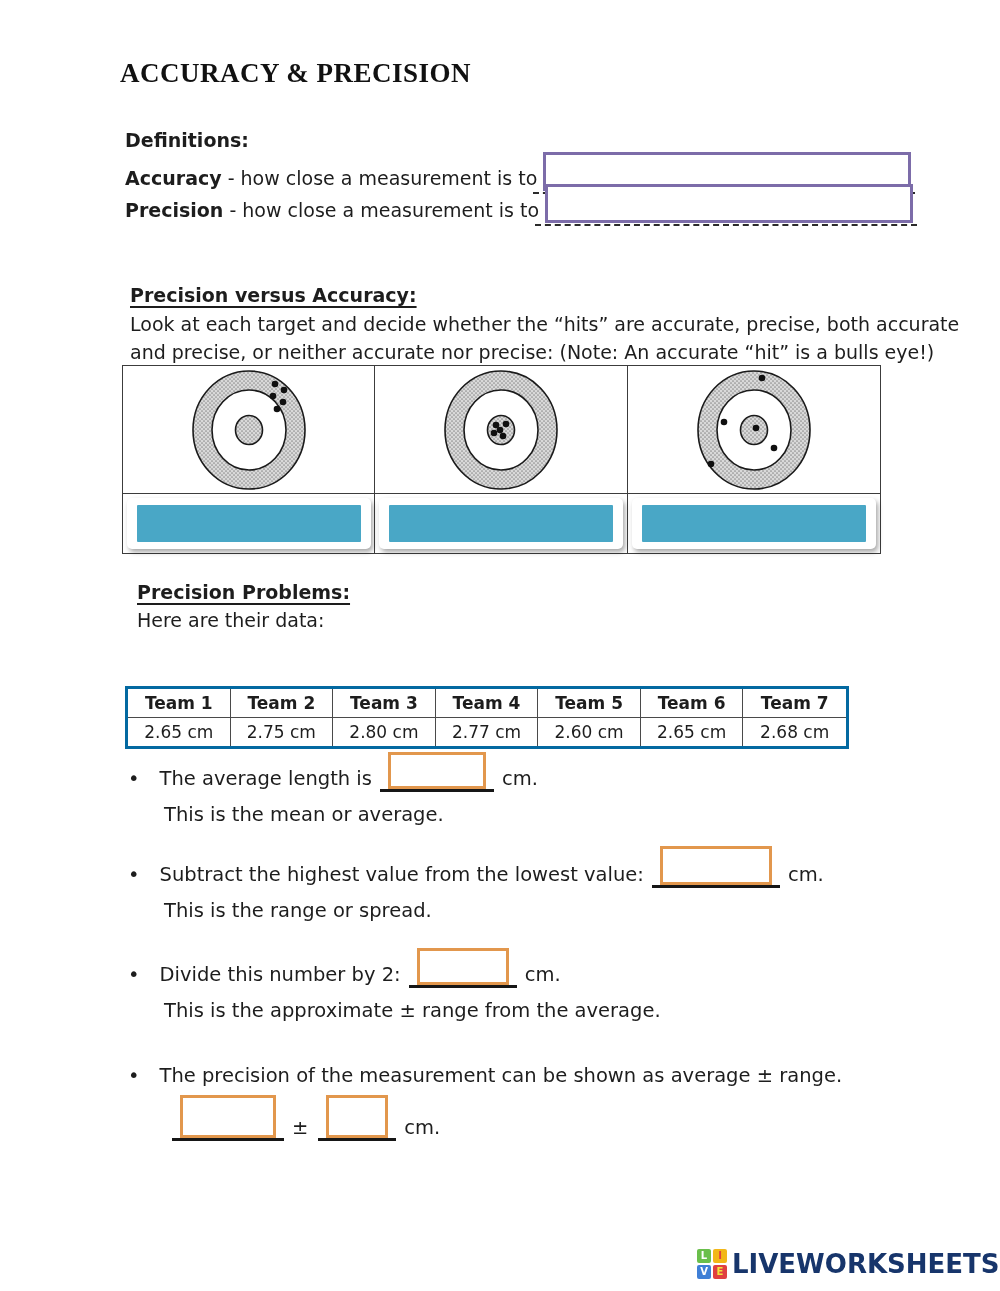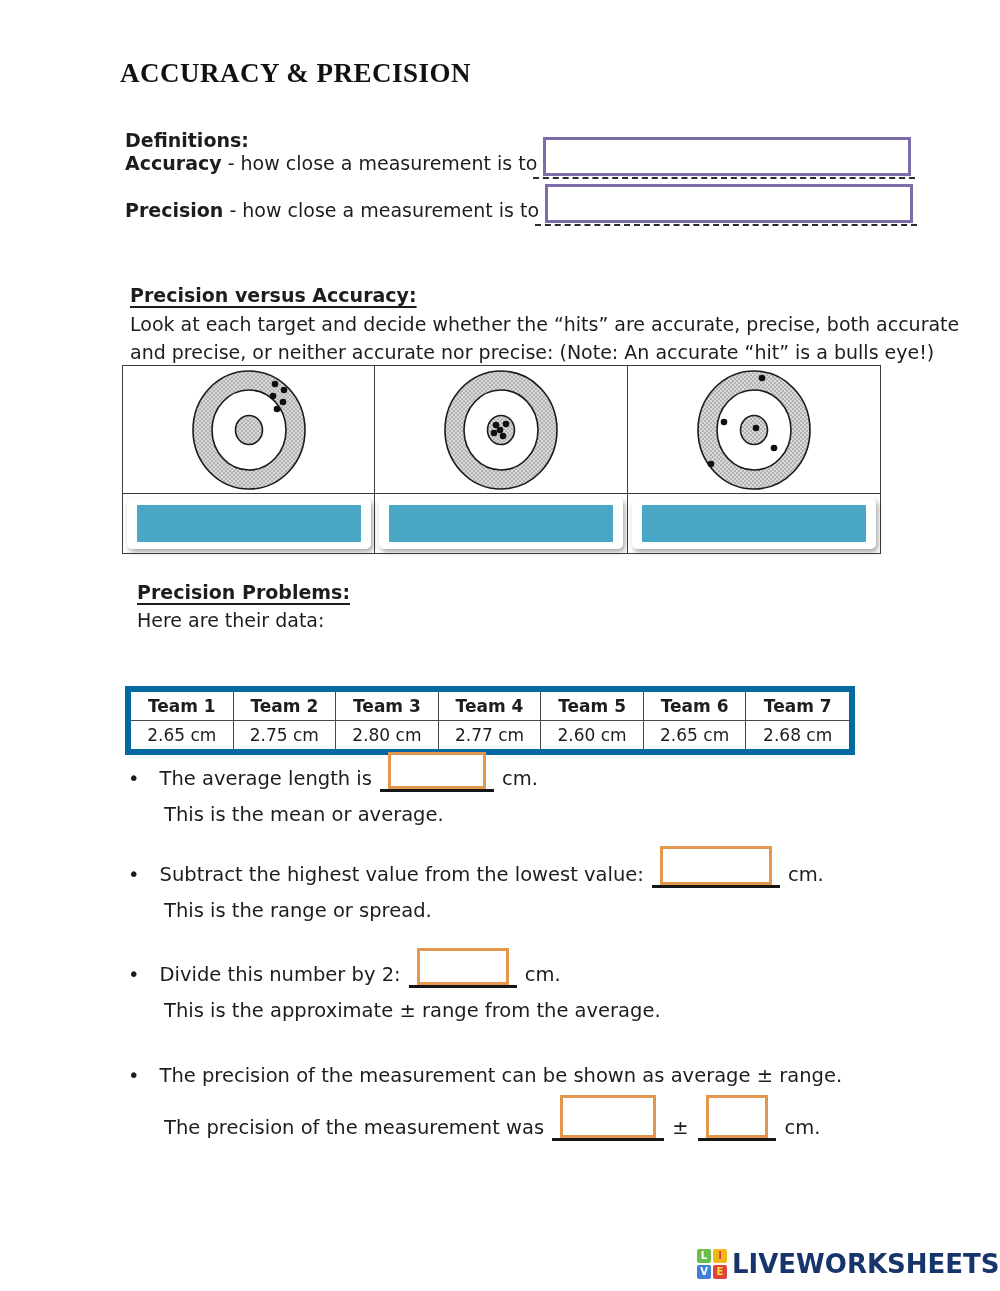--- a/index.html
+++ b/index.html
@@ -9,21 +9,21 @@
   
   .title{position:absolute;left:120px;top:58px;margin:0;
          font-family:"Liberation Serif",serif;font-weight:bold;font-size:27px;
          letter-spacing:.5px;color:#111;}
 
   .bodytext{font-size:19px;line-height:28px;color:#1d1d1d;}
 
   
   .defs-heading{position:absolute;left:125px;top:126px;font-size:19px;font-weight:bold;text-align:right;}
   .def-row{position:absolute;left:125px;display:flex;align-items:flex-end;font-size:19px;}
-  .def-row-1{top:137px;}
+  .def-row-1{top:152px;}
   .def-row-2{top:184px;}
   .def-text{white-space:nowrap;padding-bottom:2px;}
   .def-text .term{font-weight:bold;}
   .answer-wrap{position:relative;display:inline-block;margin-left:6px;}
   .purple-box{width:362px;height:33px;border:3px solid #7c6ca9;background:#fff;}
   .dash-line{position:absolute;left:-10px;right:-4px;bottom:-3px;border-bottom:2px dashed #2b2b2b;}
 
   
   .section-heading{position:absolute;font-size:19px;font-weight:bold;
                    text-decoration:underline;text-decoration-thickness:2px;text-underline-offset:4px;}
@@ -40,21 +40,21 @@
                border-right:1px solid #3c3c3c;}
   .target-cell:nth-child(3){border-right:none;}
   .select-cell{height:59px;display:flex;align-items:center;justify-content:center;
                border-right:1px solid #3c3c3c;border-top:1px solid #3c3c3c;}
   .select-cell:last-child{border-right:none;}
   .select-card{width:224px;background:#fff;border-radius:5px;padding:7px 10px;
                box-shadow:2px 3px 5px rgba(0,0,0,.35);}
   .select-fill{height:37px;background:#49a7c6;border-radius:1px;}
 
   
-  .team-table{position:absolute;left:125px;top:686px;width:718px;border:6px solid #0369a1;background:#fff;}
+  .team-table{position:absolute;left:125px;top:686px;width:718px;border:3px solid #0369a1;background:#fff;}
   .t-row{display:grid;grid-template-columns:repeat(7,1fr);}
   .t-head{border-bottom:1px solid #4a4a4a;}
   .team-table .cell{height:28px;display:flex;align-items:center;justify-content:center;
                     font-size:17px;border-right:1px solid #4a4a4a;}
   .team-table .cell:last-child{border-right:none;}
   .t-head .cell{font-weight:bold;}
 
   
   .bullet{position:absolute;left:128px;font-size:19.5px;}
   .bullet-1{top:752px;}
@@ -248,21 +248,20 @@
     </div>
     <div class="b-note">This is the approximate ± range from the average.</div>
   </div>
 
   <div class="bullet bullet-4">
     <div class="b-line1">
       <span class="marker">•</span>
       <span class="b-text">The precision of the measurement can be shown as average ± range.</span>
     </div>
     <div class="b4-line2">
-      <span class="b-text">The precision of the measurement was</span>
       <span class="obox-wrap">
         <div class="orange-box ob-4a"></div>
       </span>
       <span class="b-text pm">±</span>
       <span class="obox-wrap">
         <div class="orange-box ob-4b"></div>
       </span>
       <span class="b-text">cm.</span>
     </div>
   </div>

